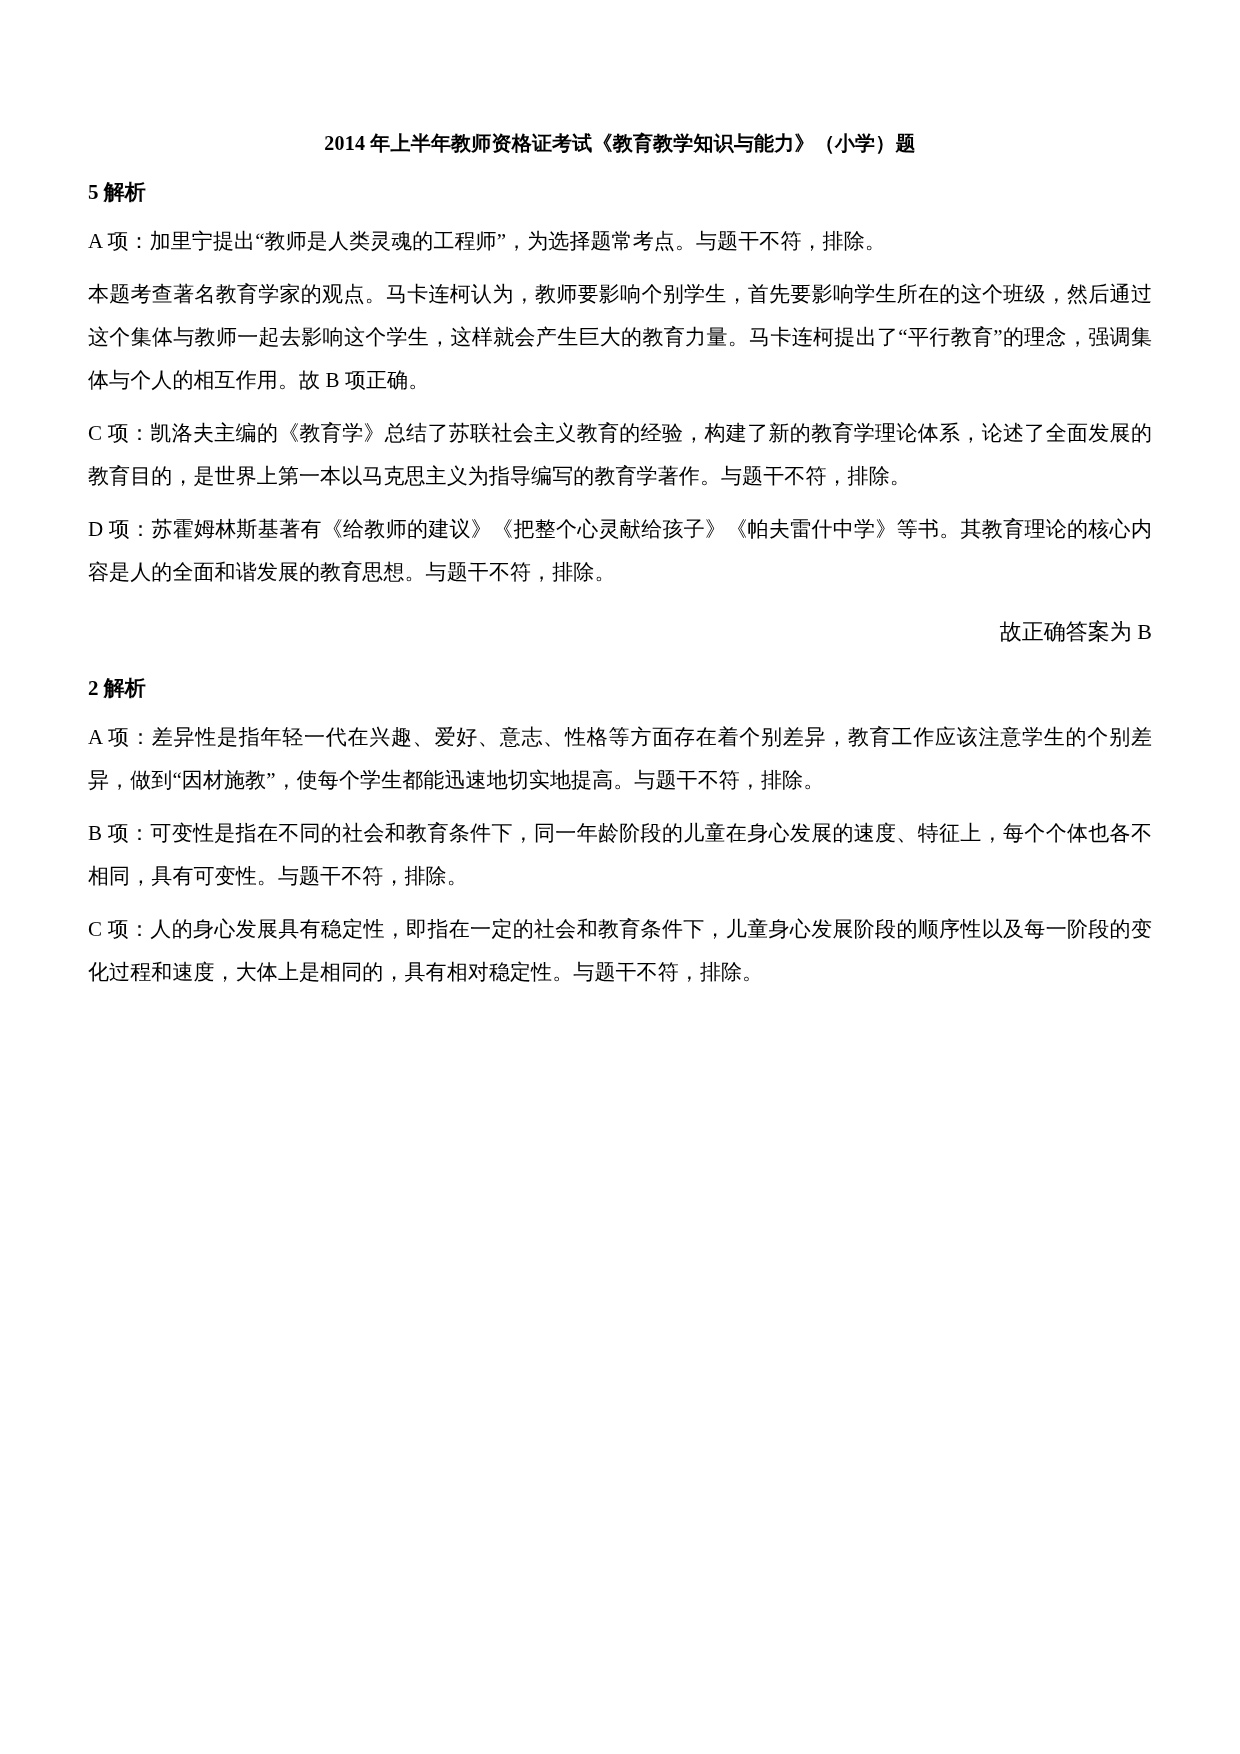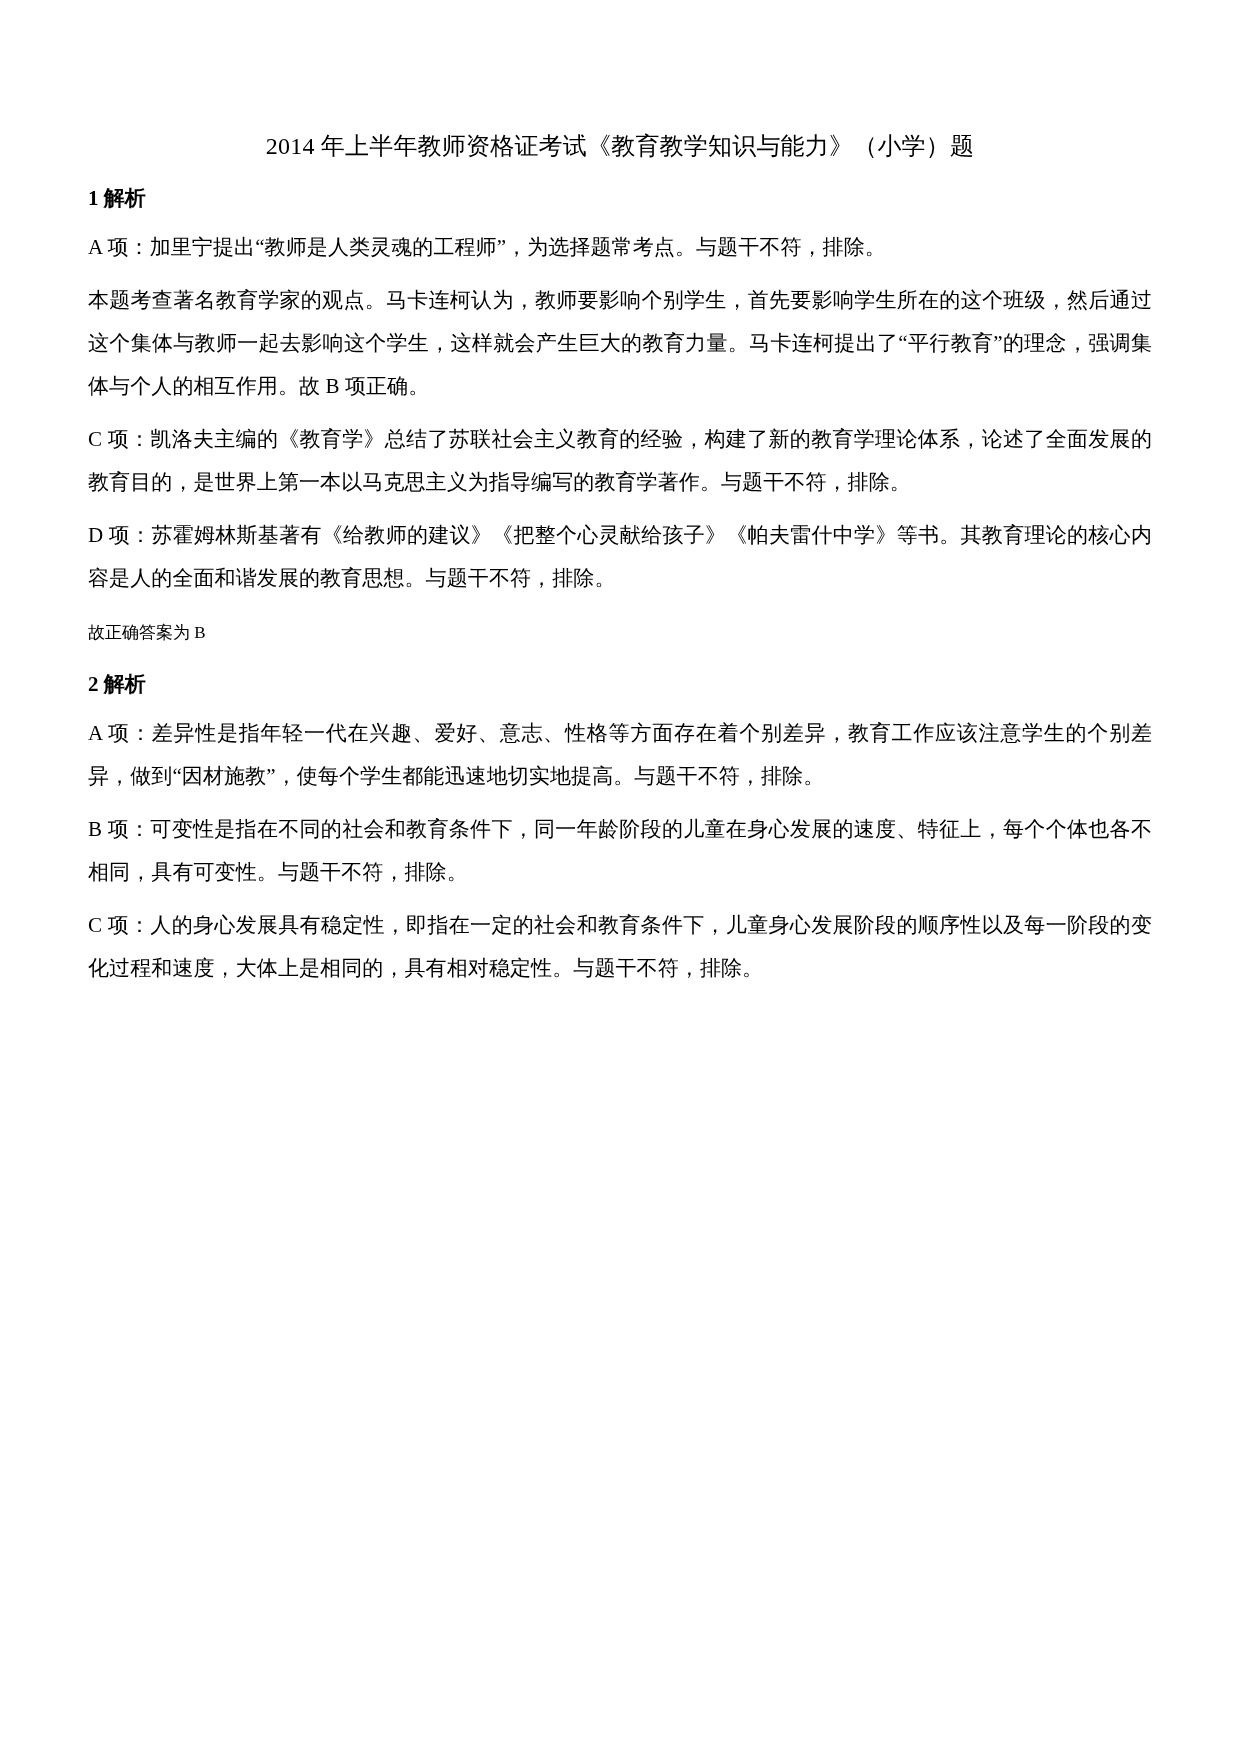--- a/index.html
+++ b/index.html
@@ -16,54 +16,55 @@
   }
   .page {
     box-sizing: border-box;
     width: 1240px;
     height: 1754px;
     padding: 128px 88px 60px 88px;
     position: relative;
   }
   .doc-title {
     text-align: center;
-    font-weight: normal;
-    font-size: 24px;
+    font-weight: bold;
+    font-size: 20px;
     line-height: 1.5;
     margin: 0 0 16px 0;
     letter-spacing: 0.2px;
   }
   .section-heading {
     font-weight: bold;
     font-size: 21px;
     line-height: 1.6;
     margin: 18px 0 10px 0;
   }
   p.para {
     font-size: 21px;
     line-height: 2.05;
     margin: 0 0 10px 0;
     text-align: justify;
     text-justify: inter-ideograph;
     letter-spacing: 0.1px;
   }
   .answer-line {
-    font-size: 17px;
+    font-size: 22px;
     line-height: 2.0;
     margin: 16px 0 10px 0;
+    text-align: right;
   }
 </style>
 </head>
 <body>
 
 <div class="page">
 
   <h1 class="doc-title">2014 年上半年教师资格证考试《教育教学知识与能力》（小学）题</h1>
 
-  <h2 class="section-heading">1 解析</h2>
+  <h2 class="section-heading">5 解析</h2>
 
   <p class="para">A 项：加里宁提出“教师是人类灵魂的工程师”，为选择题常考点。与题干不符，排除。</p>
   <p class="para">本题考查著名教育学家的观点。马卡连柯认为，教师要影响个别学生，首先要影响学生所在的这个班级，然后通过这个集体与教师一起去影响这个学生，这样就会产生巨大的教育力量。马卡连柯提出了“平行教育”的理念，强调集体与个人的相互作用。故 B 项正确。</p>
   <p class="para">C 项：凯洛夫主编的《教育学》总结了苏联社会主义教育的经验，构建了新的教育学理论体系，论述了全面发展的教育目的，是世界上第一本以马克思主义为指导编写的教育学著作。与题干不符，排除。</p>
   <p class="para">D 项：苏霍姆林斯基著有《给教师的建议》《把整个心灵献给孩子》《帕夫雷什中学》等书。其教育理论的核心内容是人的全面和谐发展的教育思想。与题干不符，排除。</p>
 
   <div class="answer-line">故正确答案为 B</div>
 
   <h2 class="section-heading">2 解析</h2>
 

